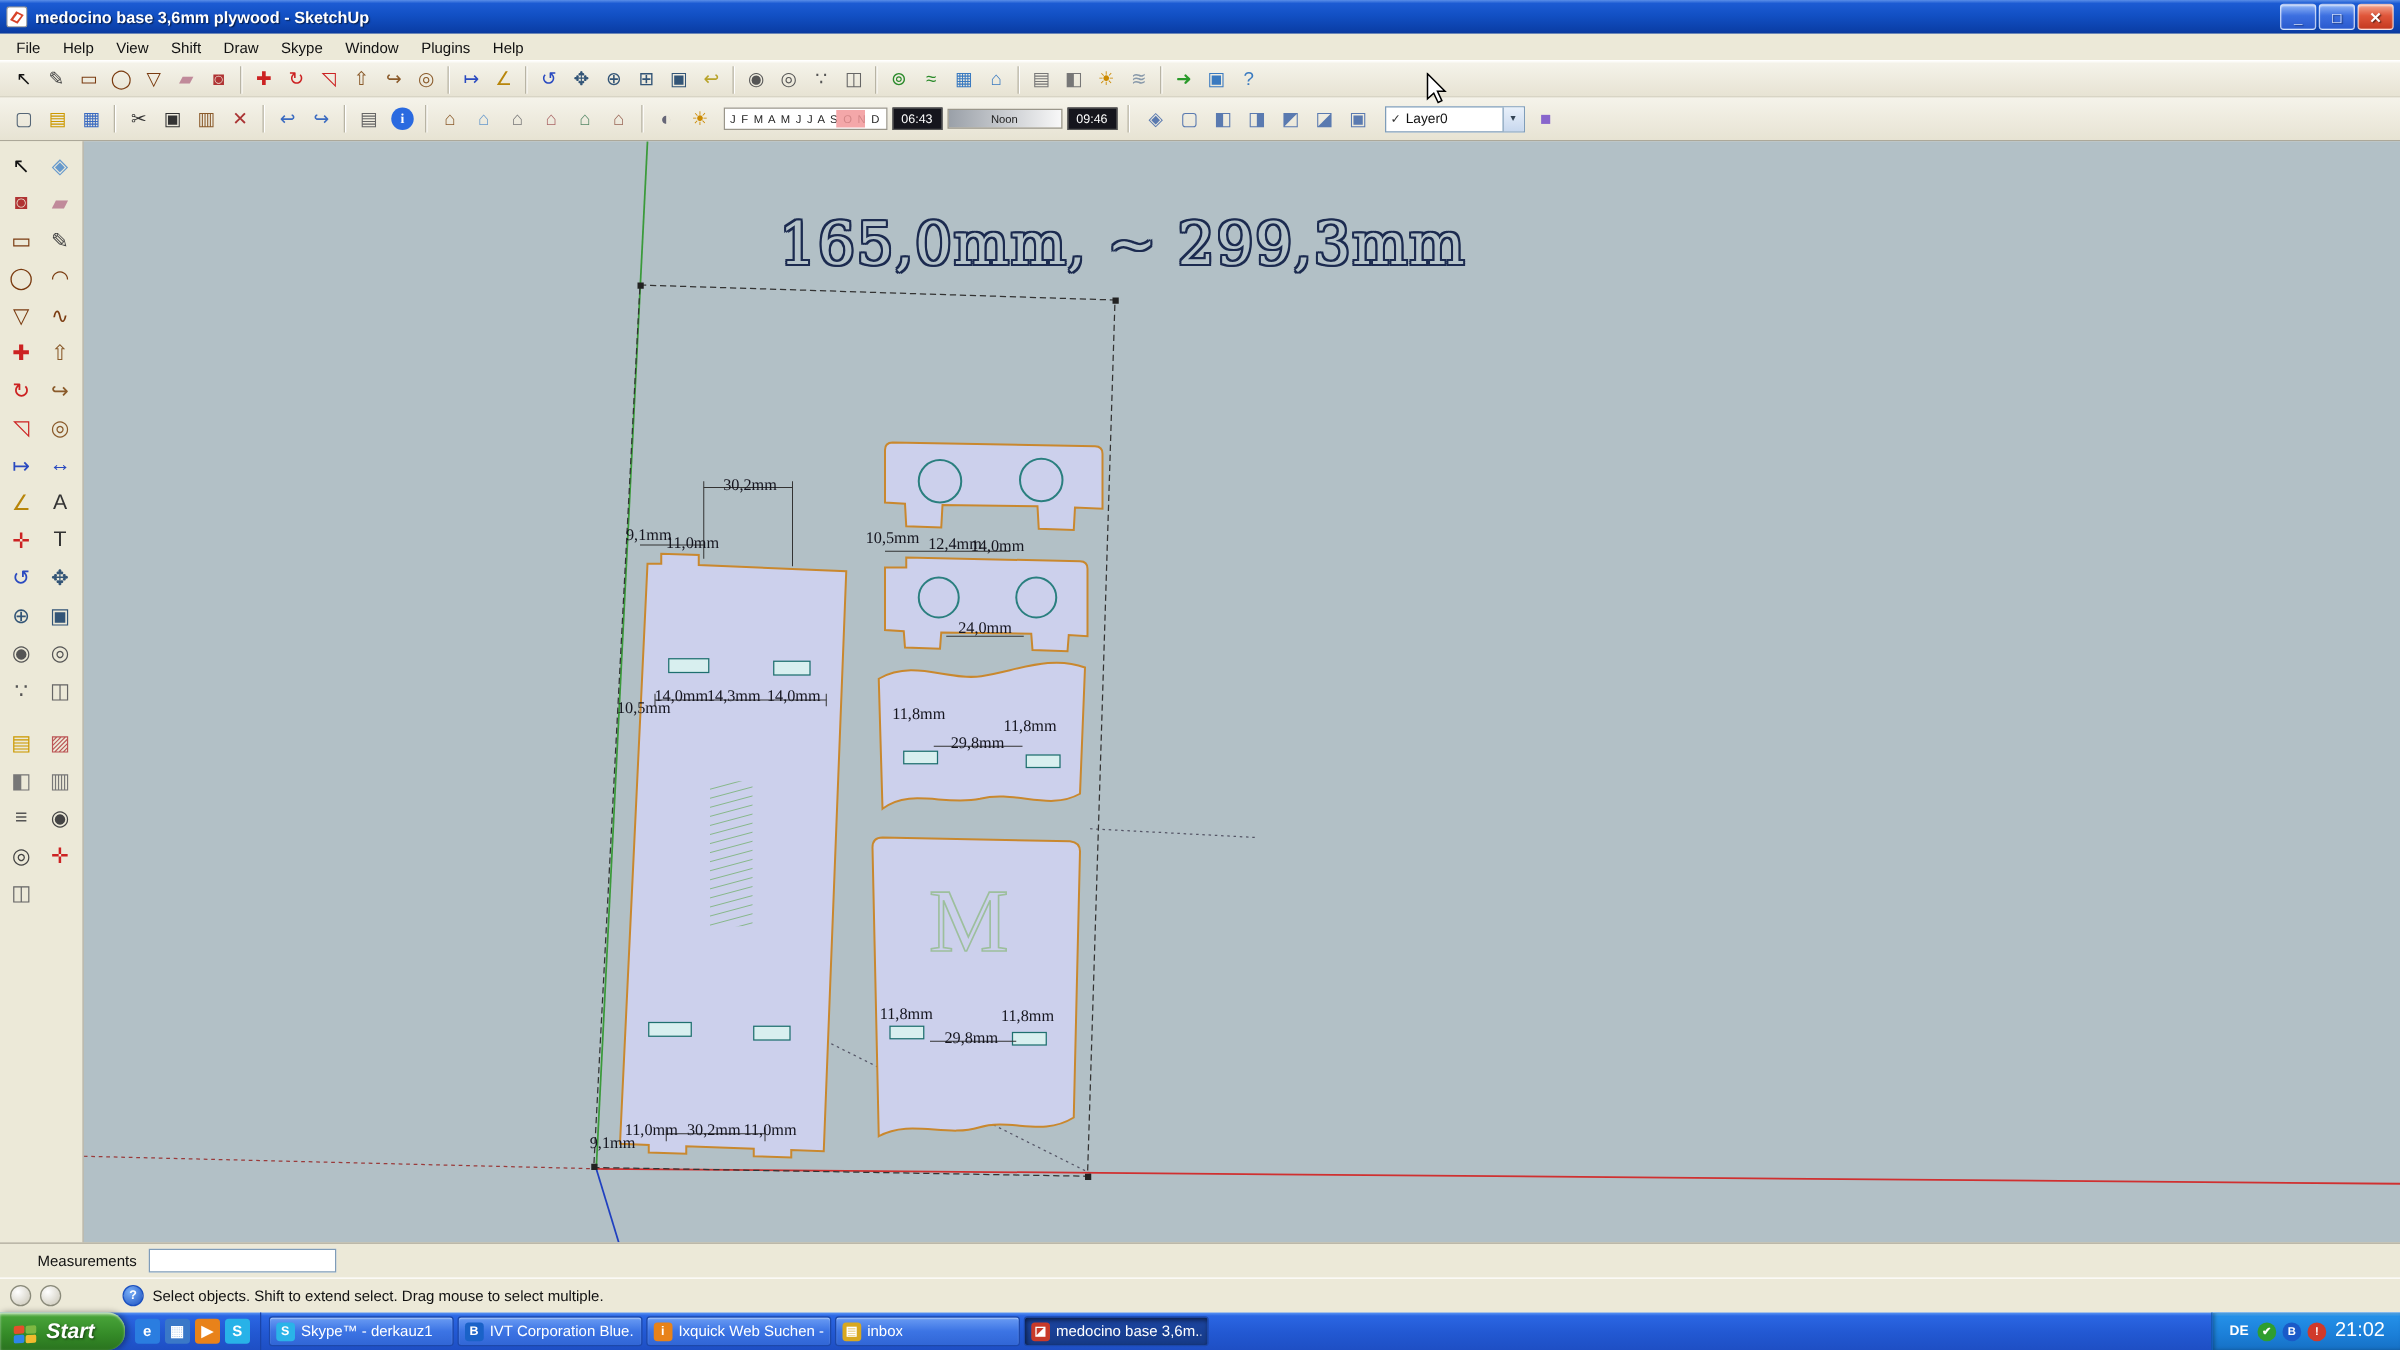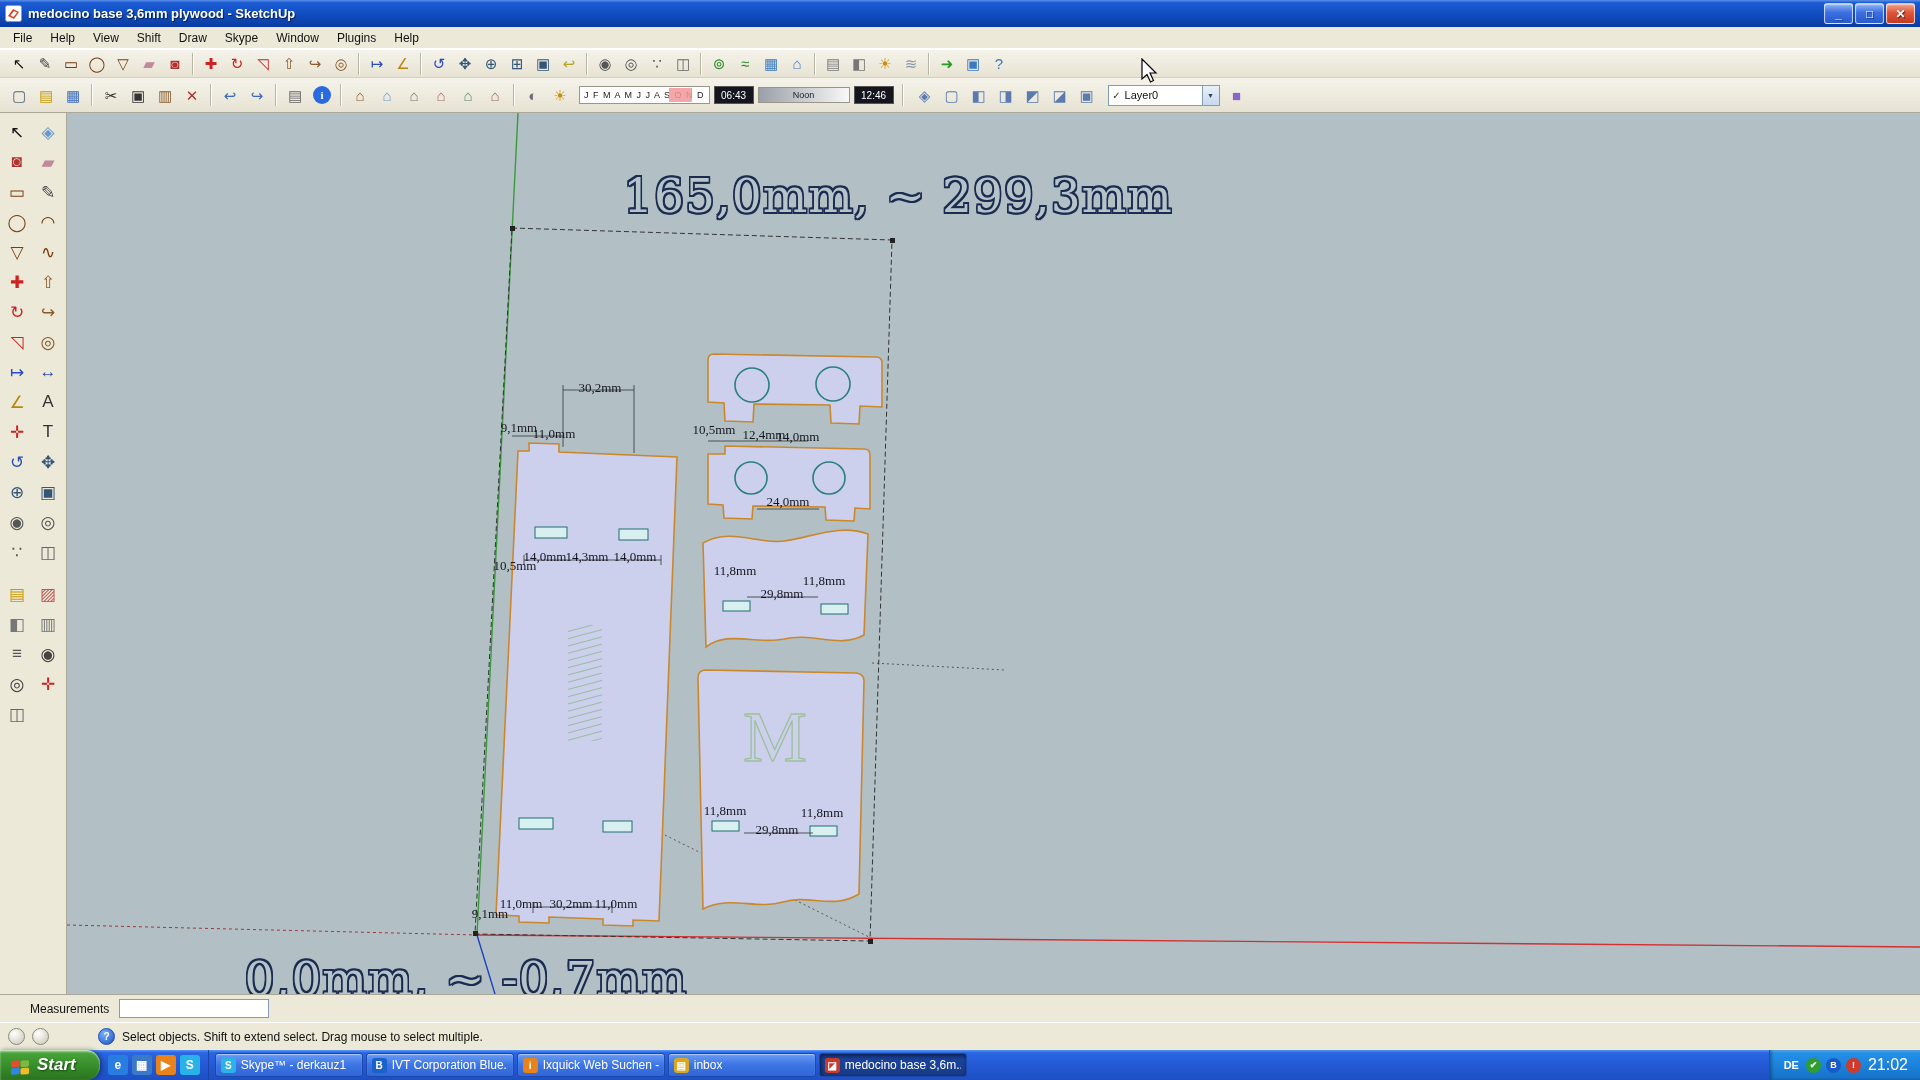--- a/index.html
+++ b/index.html
@@ -212,21 +212,21 @@
         <span class="tbicon" style="color: rgb(204, 138, 0);">☀</span>
       </span>
     <span class="monthstrip">
       <span class="months">J F M A M J J A S O N D</span>
       <span class="monthsel"></span>
     </span>
     <span class="timebox">06:43</span>
     <span class="noonstrip">
       <span>Noon</span>
     </span>
-    <span class="timebox">12:46</span>
+    <span class="timebox">09:46</span>
     <span class="tbsep"></span>
     <span class="iconrow">
         <span class="tbicon" style="color: rgb(90, 122, 176);">◈</span>
         <span class="tbicon" style="color: rgb(90, 122, 176);">▢</span>
         <span class="tbicon" style="color: rgb(90, 122, 176);">◧</span>
         <span class="tbicon" style="color: rgb(90, 122, 176);">◨</span>
         <span class="tbicon" style="color: rgb(90, 122, 176);">◩</span>
         <span class="tbicon" style="color: rgb(90, 122, 176);">◪</span>
         <span class="tbicon" style="color: rgb(90, 122, 176);">▣</span>
       </span>
@@ -336,21 +336,20 @@
         <path d="M641,328 L741,328"></path>
         <path d="M690,396 L752,396"></path>
         <path d="M457,447 L594,447 M457,442 L457,452 M594,442 L594,452"></path>
         <path d="M680,484 L751,484"></path>
         <path d="M677,720 L746,720"></path>
         <path d="M466,794 L545,794 M466,789 L466,800 M545,789 L545,800"></path>
       </g>
     </svg>
 
     <div class="vcb-big" style="left:831px;top:55px">165,0mm, ~ 299,3mm</div>
-    <div class="vcb-big" style="left:399px;top:838px">0,0mm, ~ -0,7mm</div>
     <div class="annlayer">
         <div class="dim-label" style="left: 533px; top: 275px;">30,2mm</div>
         <div class="dim-label" style="left: 452px; top: 315px;">9,1mm</div>
         <div class="dim-label" style="left: 487px; top: 321px;">11,0mm</div>
         <div class="dim-label" style="left: 647px; top: 317px;">10,5mm</div>
         <div class="dim-label" style="left: 697px; top: 322px;">12,4mm</div>
         <div class="dim-label" style="left: 731px; top: 324px;">14,0mm</div>
         <div class="dim-label" style="left: 721px; top: 389px;">24,0mm</div>
         <div class="dim-label" style="left: 448px; top: 453px;">10,5mm</div>
         <div class="dim-label" style="left: 478px; top: 444px;">14,0mm</div>

